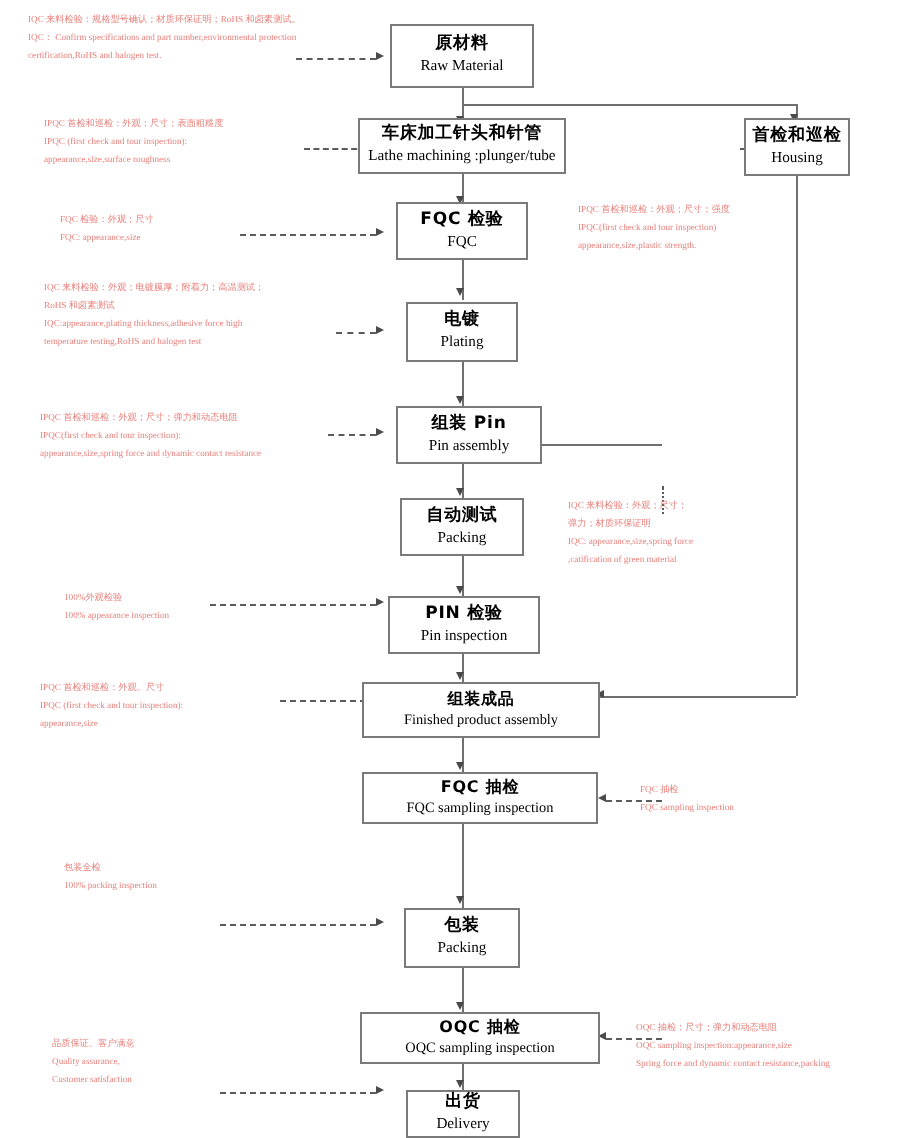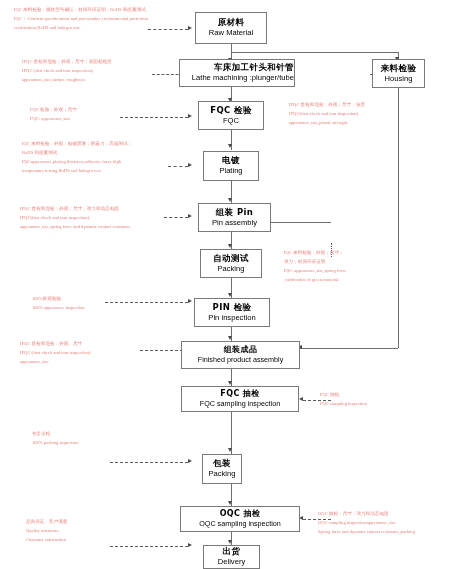--- a/index.html
+++ b/index.html
@@ -29,21 +29,21 @@
   }
   .node .cn{
     font-family:"DejaVu Sans","Liberation Sans",sans-serif;
     font-weight:bold;
     font-size:8.5px;
     letter-spacing:.4px;
     color:#000;
     white-space:nowrap;
   }
   .node .en{
-    font-family:Liberation Sans, sans-serif;
+    font-family:Liberation Serif, serif;
     font-size:7.6px;
     color:#000;
     white-space:nowrap;
     margin-top:1px;
   }
   .node.small .cn{font-size:8px;}
   .node.small .en{font-size:7.2px;}
 
   
   .note{
@@ -162,27 +162,27 @@
   <div class="ar ar-l" style="left:299px;top:516.4px;"></div>
 
   <div class="dash-h" style="left:110px;top:546px;width:78px;"></div>
   <div class="ar ar-r" style="left:188px;top:543.4px;"></div>
 
   <div class="node" style="left:195px;top:12px;width:72px;height:32px;">
     <span class="cn">原材料</span>
     <span class="en">Raw Material</span>
   </div>
 
-  <div class="node" style="left:179px;top:59px;width:116px;height:28px;align-items:flex-end;">
+  <div class="node" style="left:179px;top:59px;width:104px;height:28px;">
     <span class="cn">车床加工针头和针管</span>
     <span class="en">Lathe machining :plunger/tube</span>
   </div>
 
   <div class="node" style="left:372px;top:59px;width:53px;height:29px;">
-    <span class="cn">来料检验</span>
+    <span class="cn">首检和巡检</span>
     <span class="en">Housing</span>
   </div>
 
   <div class="node" style="left:198px;top:101px;width:66px;height:29px;">
     <span class="cn">FQC 检验</span>
     <span class="en">FQC</span>
   </div>
 
   <div class="node" style="left:198px;top:203px;width:73px;height:29px;">
     <span class="cn">组装 Pin</span>
@@ -208,21 +208,21 @@
   <div class="node small" style="left:181px;top:341px;width:119px;height:28px;">
     <span class="cn">组装成品</span>
     <span class="en">Finished product assembly</span>
   </div>
 
   <div class="node small" style="left:181px;top:386px;width:118px;height:26px;">
     <span class="cn">FQC 抽检</span>
     <span class="en">FQC sampling inspection</span>
   </div>
 
-  <div class="node" style="left:202px;top:454px;width:40px;height:30px;">
+  <div class="node" style="left:202px;top:454px;width:58px;height:30px;">
     <span class="cn">包装</span>
     <span class="en">Packing</span>
   </div>
 
   <div class="node small" style="left:180px;top:506px;width:120px;height:26px;">
     <span class="cn">OQC 抽检</span>
     <span class="en">OQC sampling inspection</span>
   </div>
 
   <div class="node" style="left:203px;top:545px;width:57px;height:24px;">

